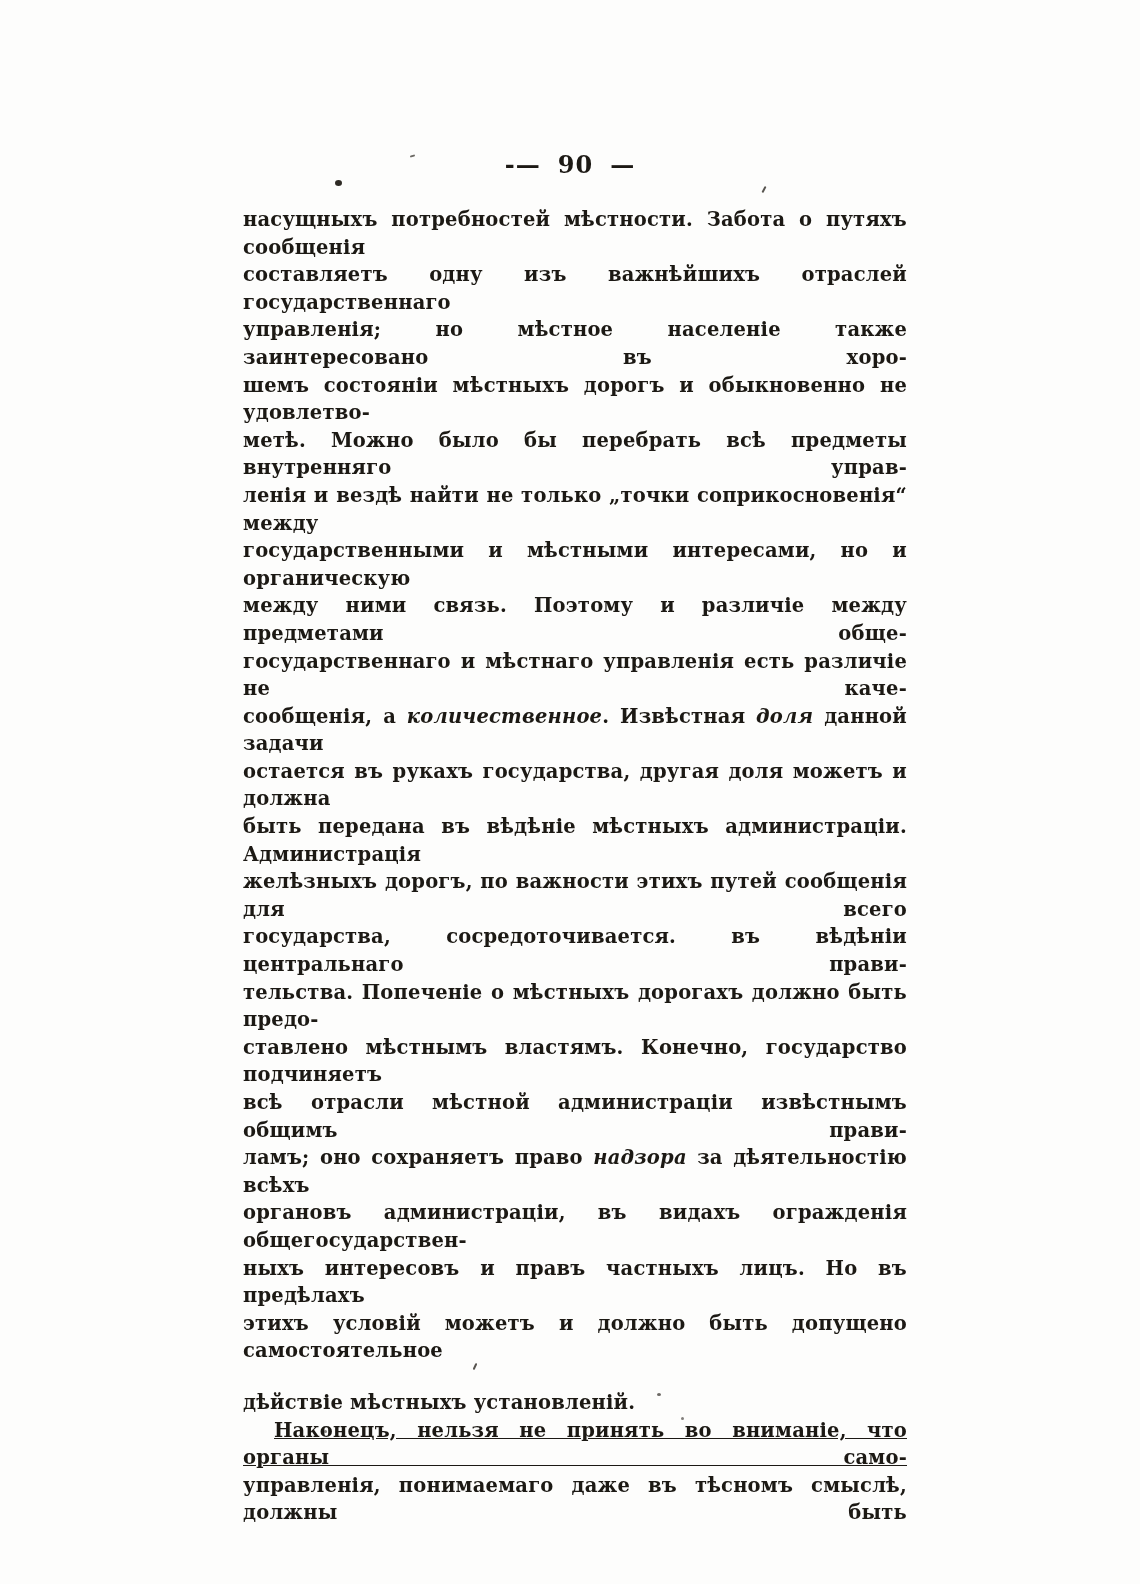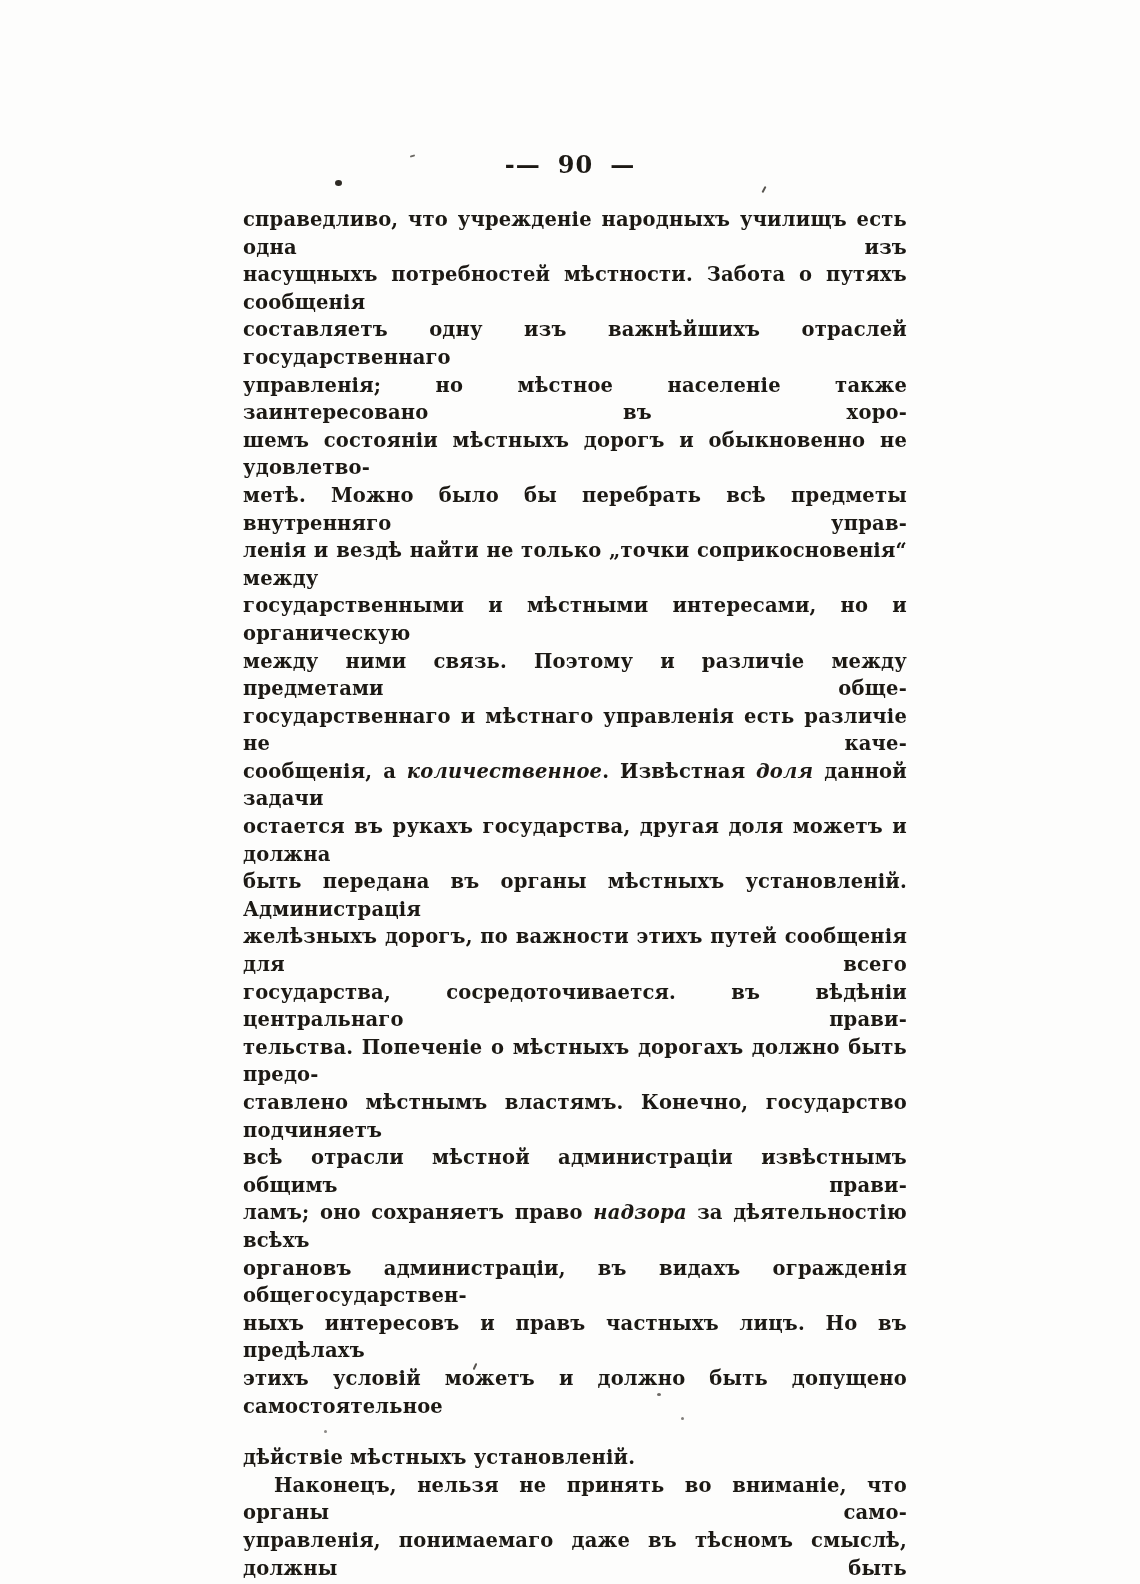--- a/index.html
+++ b/index.html
@@ -35,53 +35,52 @@
     font-weight: 700;
     line-height: 27.6px;
     letter-spacing: 0.2px;
   }
   .line {
     text-align: justify;
     text-align-last: justify;
     white-space: normal;
   }
   .line.short { text-align-last: left; margin-top: 24px; }
-  .line.indent { text-indent: 31px; }
+  .line.indent { text-indent: 31px; text-decoration: underline; }
   .it { font-style: italic; margin-top: 38px; }
   .speck {
     position: absolute;
     background: #2e2a24;
     border-radius: 50%;
   }
 </style>
 </head>
 <body>
 
 <div class="page">
 
   <div class="page-header">
     <span class="dash">-—</span>
     <span class="pagenum">90</span>
     <span class="dash">—</span>
   </div>
 
   <div class="text-block">
-      <div class="line"><span>справедливо, что учрежденіе народныхъ училищъ есть одна изъ</span></div>
       <div class="line"><span>насущныхъ потребностей мѣстности. Забота о путяхъ сообщенія</span></div>
       <div class="line"><span>составляетъ одну изъ важнѣйшихъ отраслей государственнаго</span></div>
       <div class="line"><span>управленія; но мѣстное населеніе также заинтересовано въ хоро-</span></div>
       <div class="line"><span>шемъ состояніи мѣстныхъ дорогъ и обыкновенно не удовлетво-</span></div>
       <div class="line"><span>метѣ. Можно было бы перебрать всѣ предметы внутренняго управ-</span></div>
       <div class="line"><span>ленія и вездѣ найти не только „точки соприкосновенія“ между</span></div>
       <div class="line"><span>государственными и мѣстными интересами, но и органическую</span></div>
       <div class="line"><span>между ними связь. Поэтому и различіе между предметами обще-</span></div>
       <div class="line"><span>государственнаго и мѣстнаго управленія есть различіе не каче-</span></div>
       <div class="line"><span>сообщенія, а </span><span class="it">количественное</span><span>. Извѣстная </span><span class="it">доля</span><span> данной задачи</span></div>
       <div class="line"><span>остается въ рукахъ государства, другая доля можетъ и должна</span></div>
-      <div class="line"><span>быть передана въ органы мѣстныхъ установленій. Администрація</span></div>
+      <div class="line"><span>быть передана въ вѣдѣніе мѣстныхъ администраціи. Администрація</span></div>
       <div class="line"><span>желѣзныхъ дорогъ, по важности этихъ путей сообщенія для всего</span></div>
       <div class="line"><span>государства, сосредоточивается. въ вѣдѣніи центральнаго прави-</span></div>
       <div class="line"><span>тельства. Попеченіе о мѣстныхъ дорогахъ должно быть предо-</span></div>
       <div class="line"><span>ставлено мѣстнымъ властямъ. Конечно, государство подчиняетъ</span></div>
       <div class="line"><span>всѣ отрасли мѣстной администраціи извѣстнымъ общимъ прави-</span></div>
       <div class="line"><span>ламъ; оно сохраняетъ право </span><span class="it">надзора</span><span> за дѣятельностію всѣхъ</span></div>
       <div class="line"><span>органовъ администраціи, въ видахъ огражденія общегосударствен-</span></div>
       <div class="line"><span>ныхъ интересовъ и правъ частныхъ лицъ. Но въ предѣлахъ</span></div>
       <div class="line"><span>этихъ условій можетъ и должно быть допущено самостоятельное</span></div>
       <div class="line short"><span>дѣйствіе мѣстныхъ установленій.</span></div>

